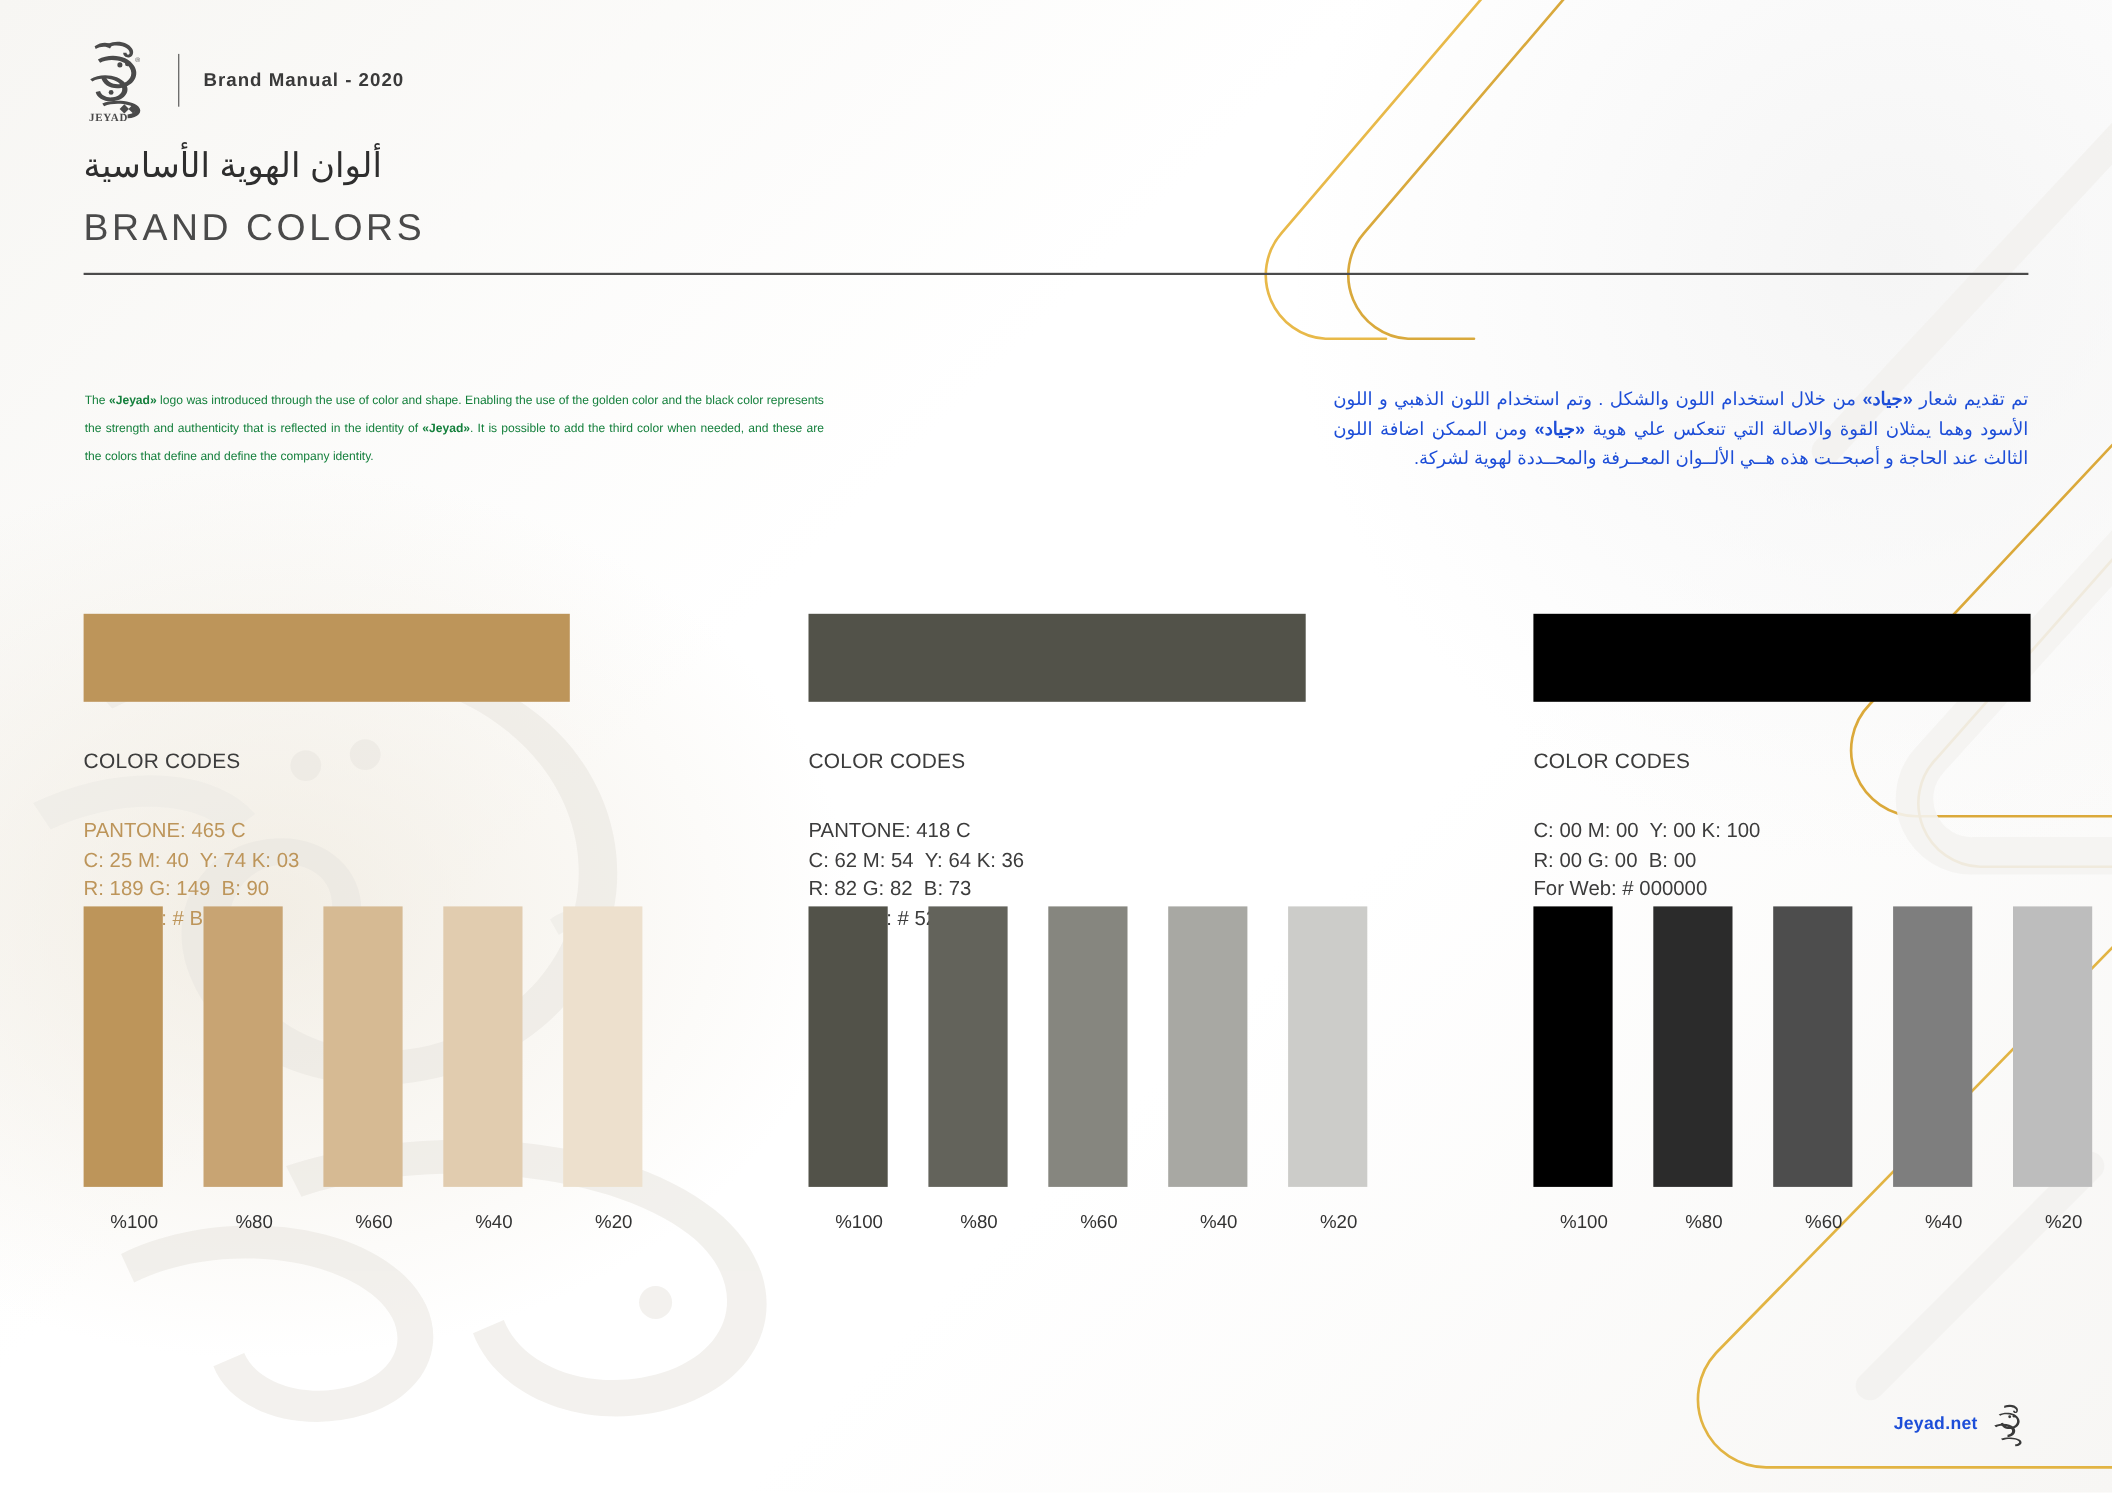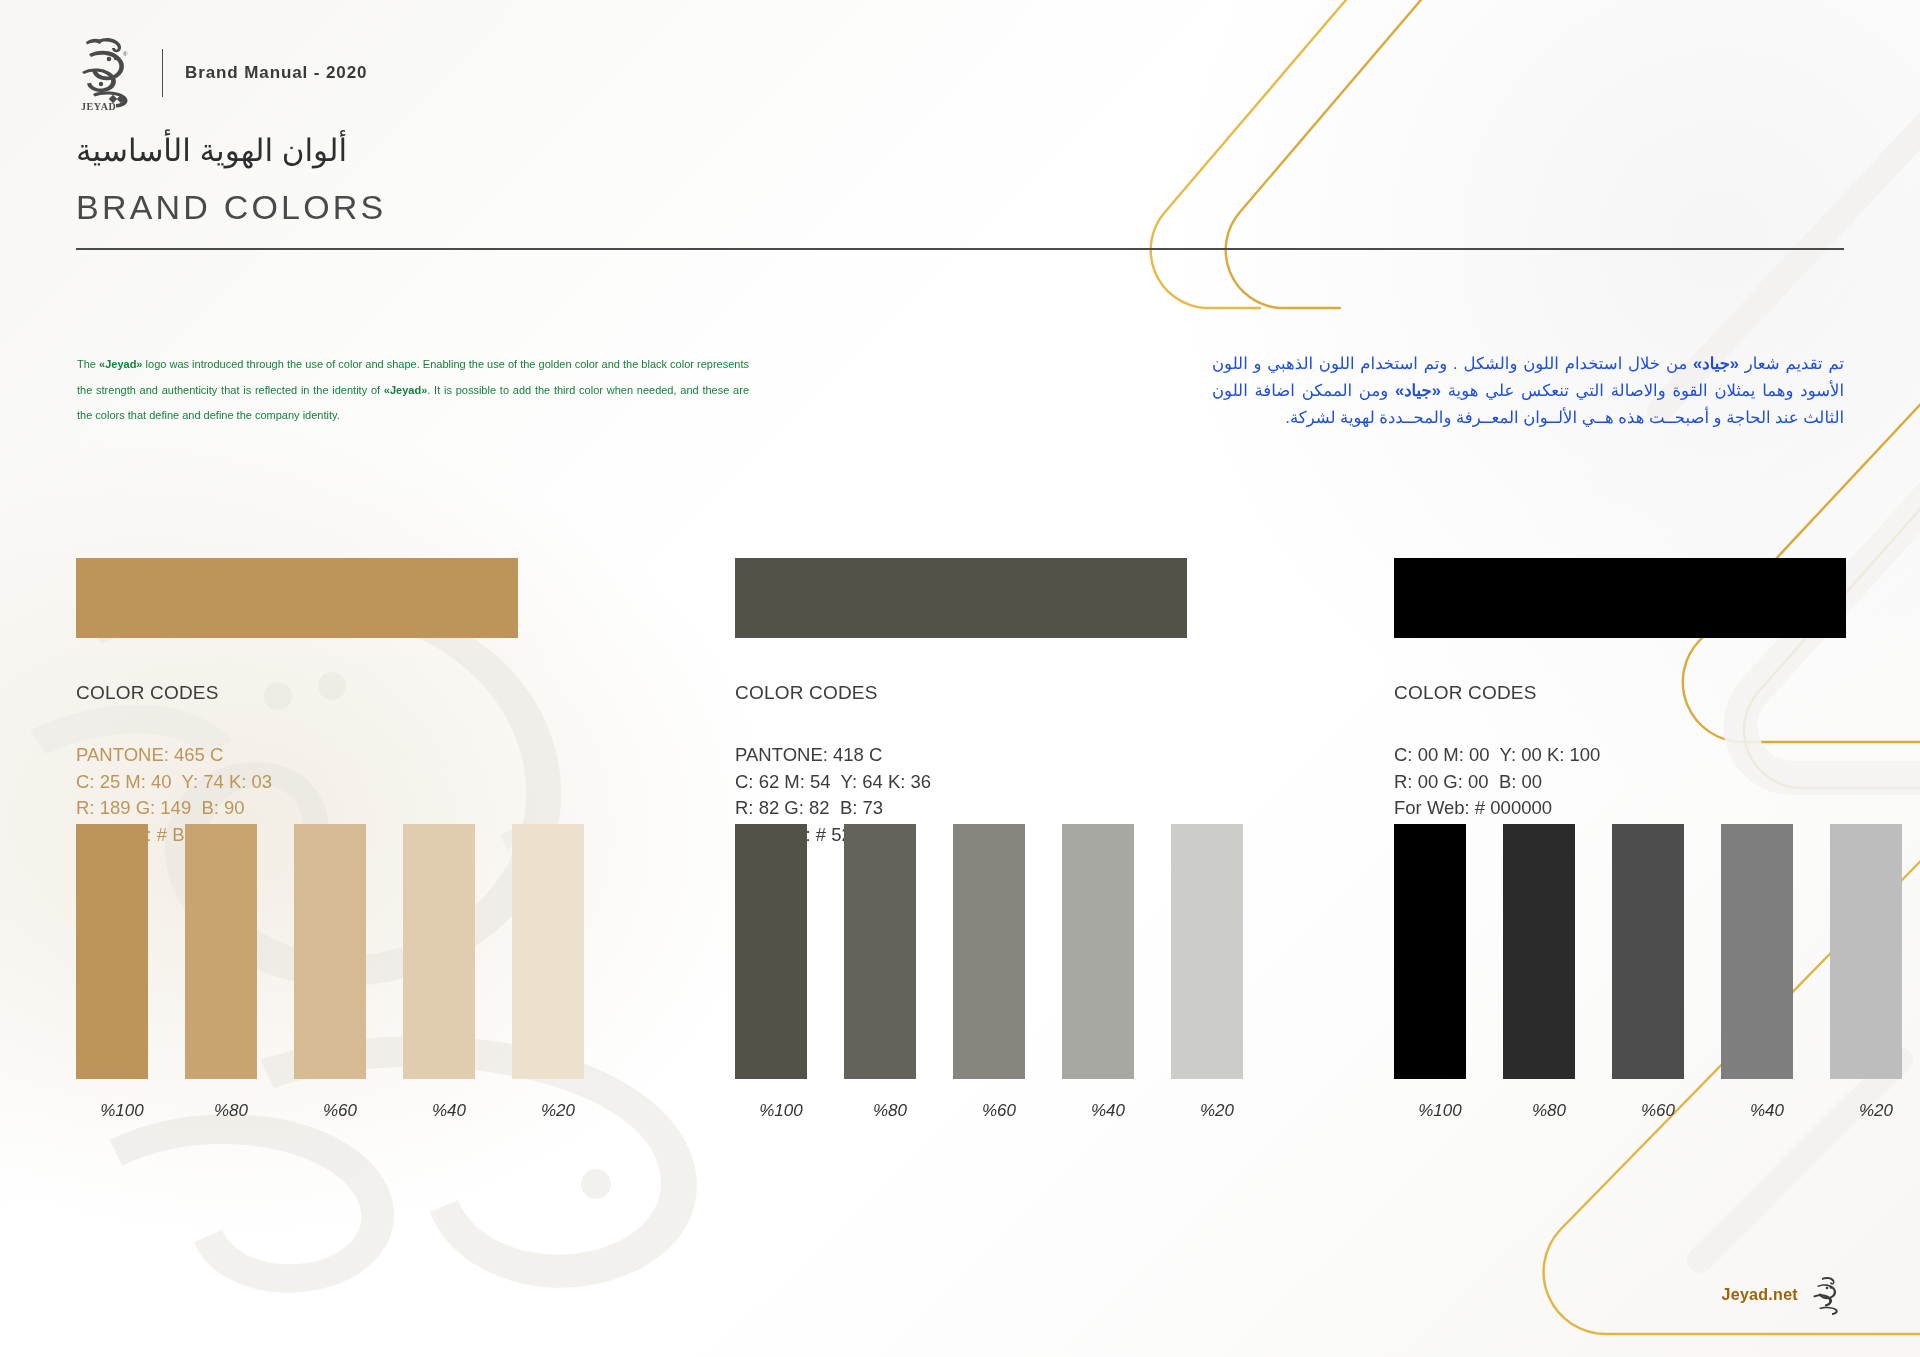--- a/index.html
+++ b/index.html
@@ -92,32 +92,32 @@
   .codes-title {
     margin-top:44px; font-size:19px; color:#3c3c3c; letter-spacing:.2px;
   }
   .codes-list { margin-top:38px; font-size:18.5px; line-height:26.5px; }
   .codes-list div { white-space:pre; }
 
   .tints { position:absolute; top:824px; display:flex; gap:17px; }
   .tints-1 { left:76px; }
   .tints-2 { left:735px; }
   .tints-3 { left:1394px; }
-  .tint-col { width:92px;font-style:italic; }
+  .tint-col { width:92px; }
   .tint-bar { width:72px; height:255px; }
   .tint-label {
     margin-top:22px; text-align:center; font-size:17px; color:#333333;
   }
 
   
   .footer {
     position:absolute; right:76px; bottom:42px;
     display:flex; align-items:center; gap:12px;
   }
-  .footer-text { font-size:16px; font-weight:bold; color:#a16207; letter-spacing:.3px;margin-left:38px; }
+  .footer-text { font-size:16px; font-weight:bold; color:#1d4ed8; letter-spacing:.3px;margin-left:38px; }
   .footer-logo { width:34px; height:40px; }
 </style>
 </head>
 <body>
 
 <div class="bg-wash"></div>
 <div class="bg-soft-left"></div>
 <div class="bg-soft-right"></div>
 
 <svg class="watermark" viewBox="0 0 900 860">

